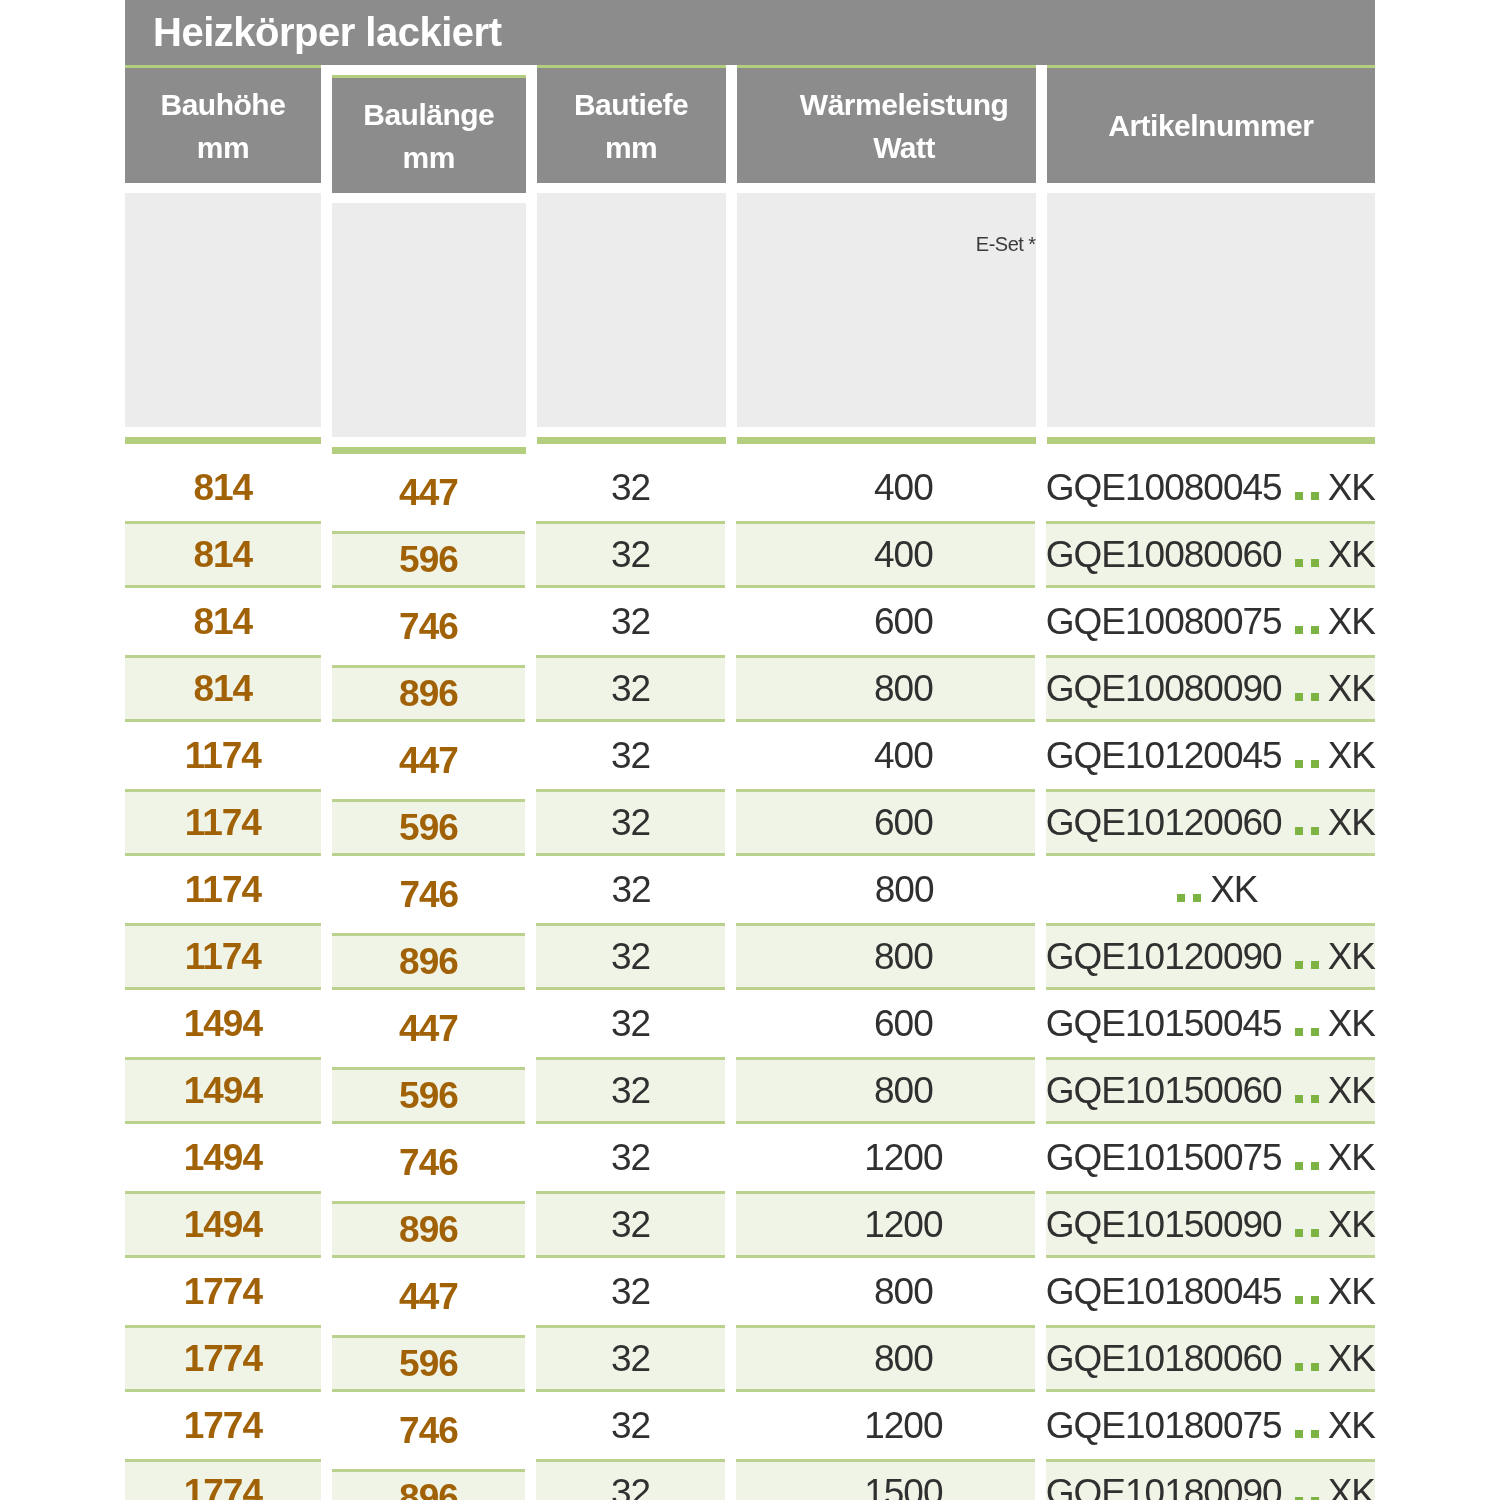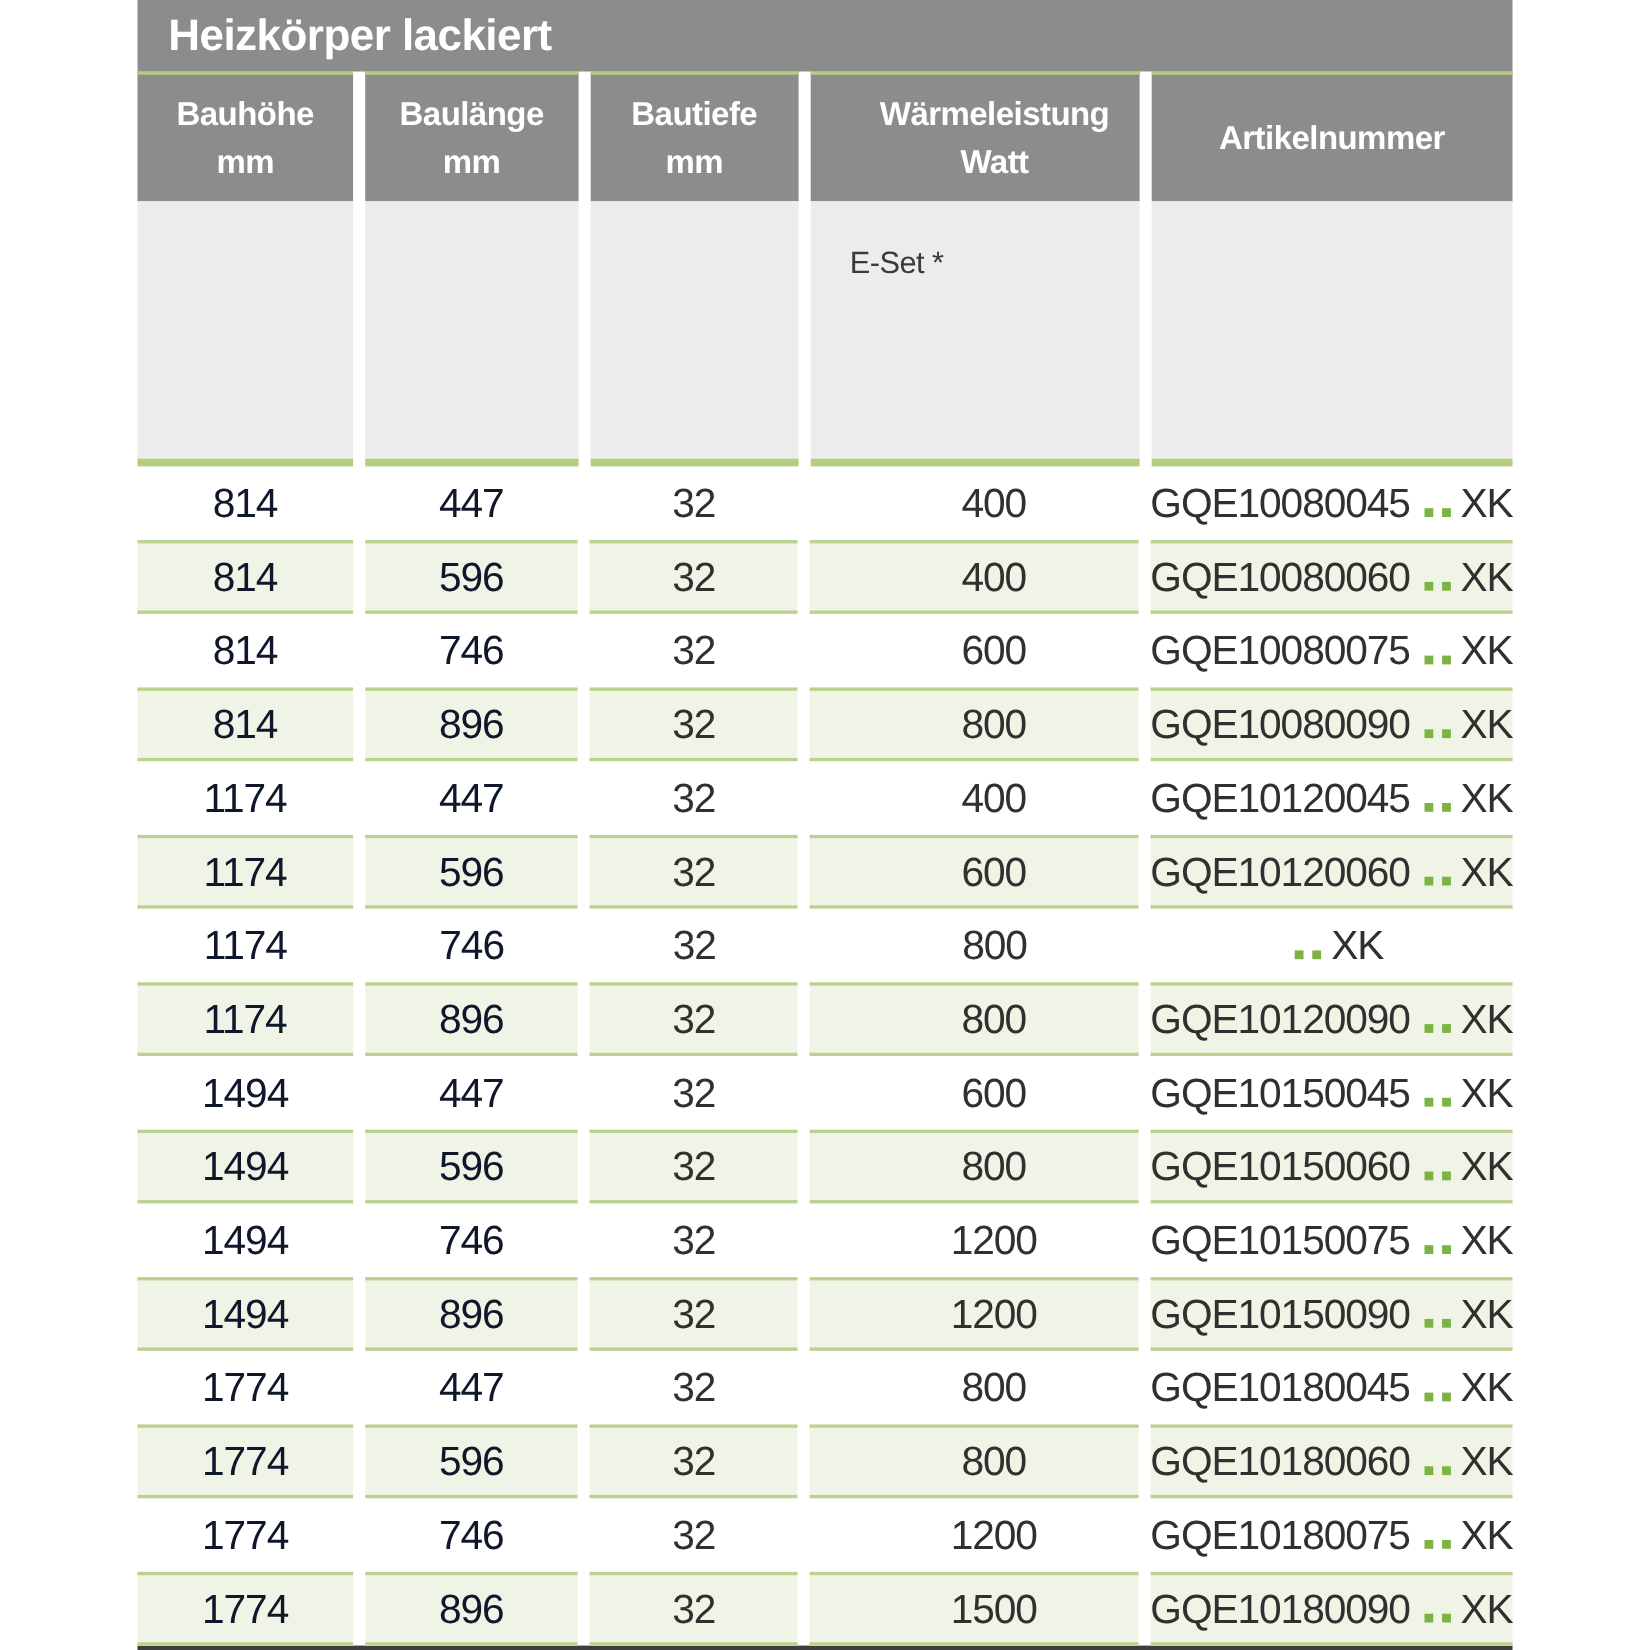--- a/index.html
+++ b/index.html
@@ -24,51 +24,51 @@
   
   .title-bar{
     height:65px;background:var(--header-gray);color:#fff;
     display:flex;align-items:center;padding-left:28px;
     font-size:40px;font-weight:bold;letter-spacing:-0.5px;
   }
 
   
   .flex-row{display:flex;column-gap:11px;}
   .c1{width:198px;}
-  .c2{width:196px;}
+  .c2{width:196px;margin-top:10px;}
   .c3{width:191px;}
   .c4{width:302px;padding-left:36px;}
   .c5{width:332px;}
 
   
   .header-cell{
     background:var(--header-gray);
     border-top:3px solid var(--green-accent);
     height:118px;color:#fff;font-weight:bold;font-size:30px;
     display:flex;flex-direction:column;align-items:center;justify-content:center;
     line-height:43px;letter-spacing:-0.5px;text-align:center;
   }
 
   
   .subheader-cell{
     background:var(--light-gray);height:234px;
-    text-align:left;padding-top:40px;
-    font-size:28px;color:#3a3a3a;letter-spacing:-0.5px;
+    text-align:right;padding-top:40px;
+    font-size:20px;color:#3a3a3a;letter-spacing:-0.5px;
   }
 
   
   .band-cell{background:var(--green-accent);height:7px;}
 
   
   .row{display:flex;column-gap:11px;height:67px;}
   .cell{
     display:flex;align-items:center;justify-content:center;
     font-size:37px;color:var(--text-dark);letter-spacing:-1px;
   }
-  .cell.bold{font-weight:normal;color:#0f172a;text-align:right;}
+  .cell.bold{font-weight:bold;color:#a16207;text-align:right;}
   .row:nth-child(even) .cell{
     background:var(--row-green-bg);
     border-top:3px solid var(--row-border-green);
     border-bottom:3px solid var(--row-border-green);
   }
   .artikel-code{white-space:pre;text-align:center;}
   .dots{
     display:inline-block;margin:0 9px 0 13px;white-space:nowrap;
   }
   .dot{

